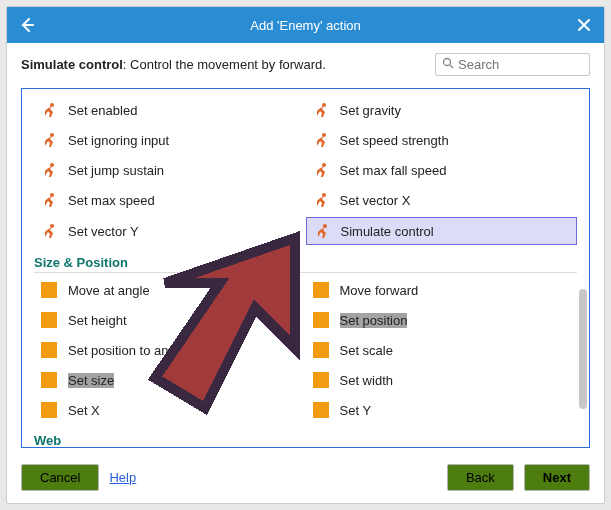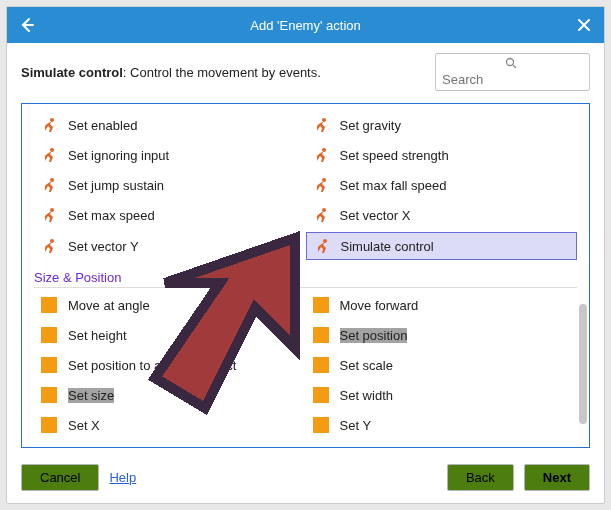--- a/index.html
+++ b/index.html
@@ -44,21 +44,20 @@
 }
 .header-text { flex: 1; font-size: 13px; color: #222; }
 .header-text b { font-weight: 600; }
 .search-wrap {
   width: 155px;
   border: 1px solid #c8c8c8;
   display: flex;
   align-items: center;
   padding: 3px 6px;
   border-radius: 2px;
-  flex-direction: column;
 }
 .search-wrap .sicon { color: #888; font-size: 12px; margin-right: 4px; }
 .search-wrap input {
   border: none; outline: none; width: 100%; font-size: 13px;
 }
 .listbox {
   margin: 4px 14px 8px 14px;
   border: 1.5px solid #2a6fd6;
   flex: 1;
   overflow-y: auto;
@@ -82,26 +81,26 @@
 .action-item.selected {
   background: #dcdcf9;
   border: 1px solid #6a6ad8;
 }
 .action-item .icon-slot {
   width: 18px; height: 18px; margin-right: 10px;
   display: flex; align-items: center; justify-content: center;
 }
 .hl { background: #a3a3a3; }
 .section-header {
-  color: #6d28d9;
+  color: #0f766e;
   font-size: 13px;
   margin: 10px 0 4px 0;
   border-bottom: 1px solid #ddd;
   padding-bottom: 2px;
-  font-weight: 400;
+  font-weight: 700;
 }
 .footer {
   display: flex;
   align-items: center;
   padding: 8px 14px 12px 14px;
   gap: 10px;
 }
 .footer .spacer { flex: 1; }
 .btn {
   background: #4d7c0f;
@@ -143,21 +142,21 @@
     <div class="tb-center">Add 'Enemy' action</div>
     <div class="tb-right">
       <svg width="12" height="12" viewBox="0 0 12 12">
           <path d="M1 1 L11 11 M11 1 L1 11" stroke="#fff" stroke-width="2" stroke-linecap="round"></path>
         </svg>
     </div>
   </div>
 
   <div class="header">
     <div class="header-text">
-      <b>Simulate control</b><span>: Control the movement by events.</span>
+      <b>Simulate control</b><span>: Control the movement by forward.</span>
     </div>
     <div class="search-wrap">
       <span class="sicon">
         <svg width="12" height="12" viewBox="0 0 12 12">
             <circle cx="5" cy="5" r="3.5" stroke="#888" stroke-width="1.3" fill="none"></circle>
             <line x1="8" y1="8" x2="11" y2="11" stroke="#888" stroke-width="1.3"></line>
           </svg>
       </span>
       <input placeholder="Search" style="">
     </div>

